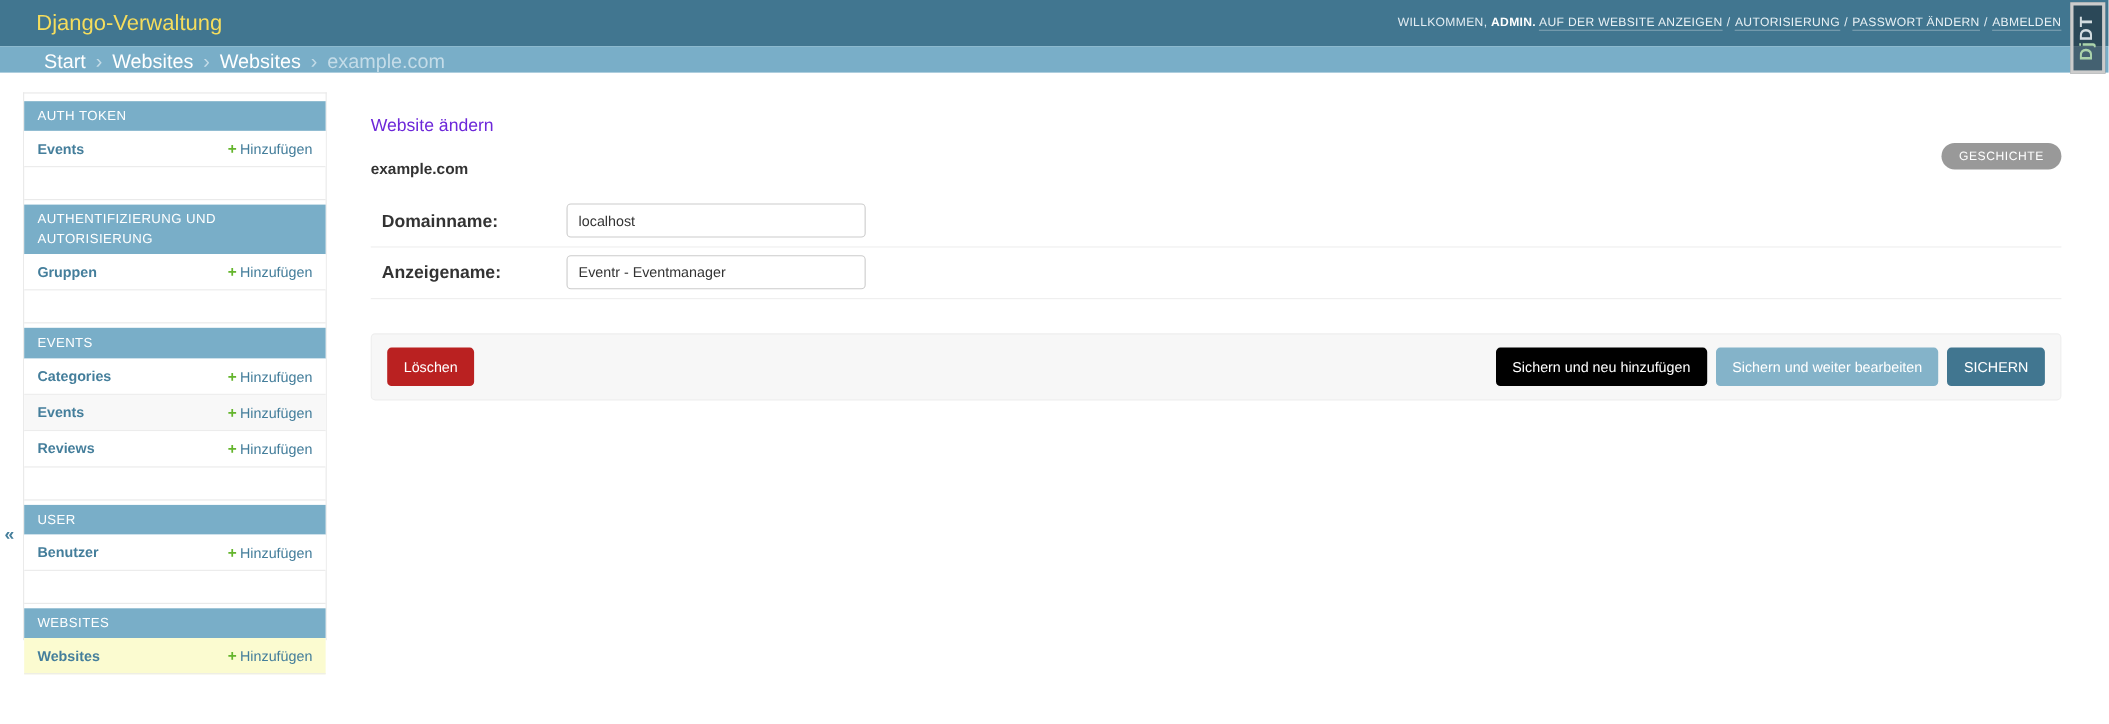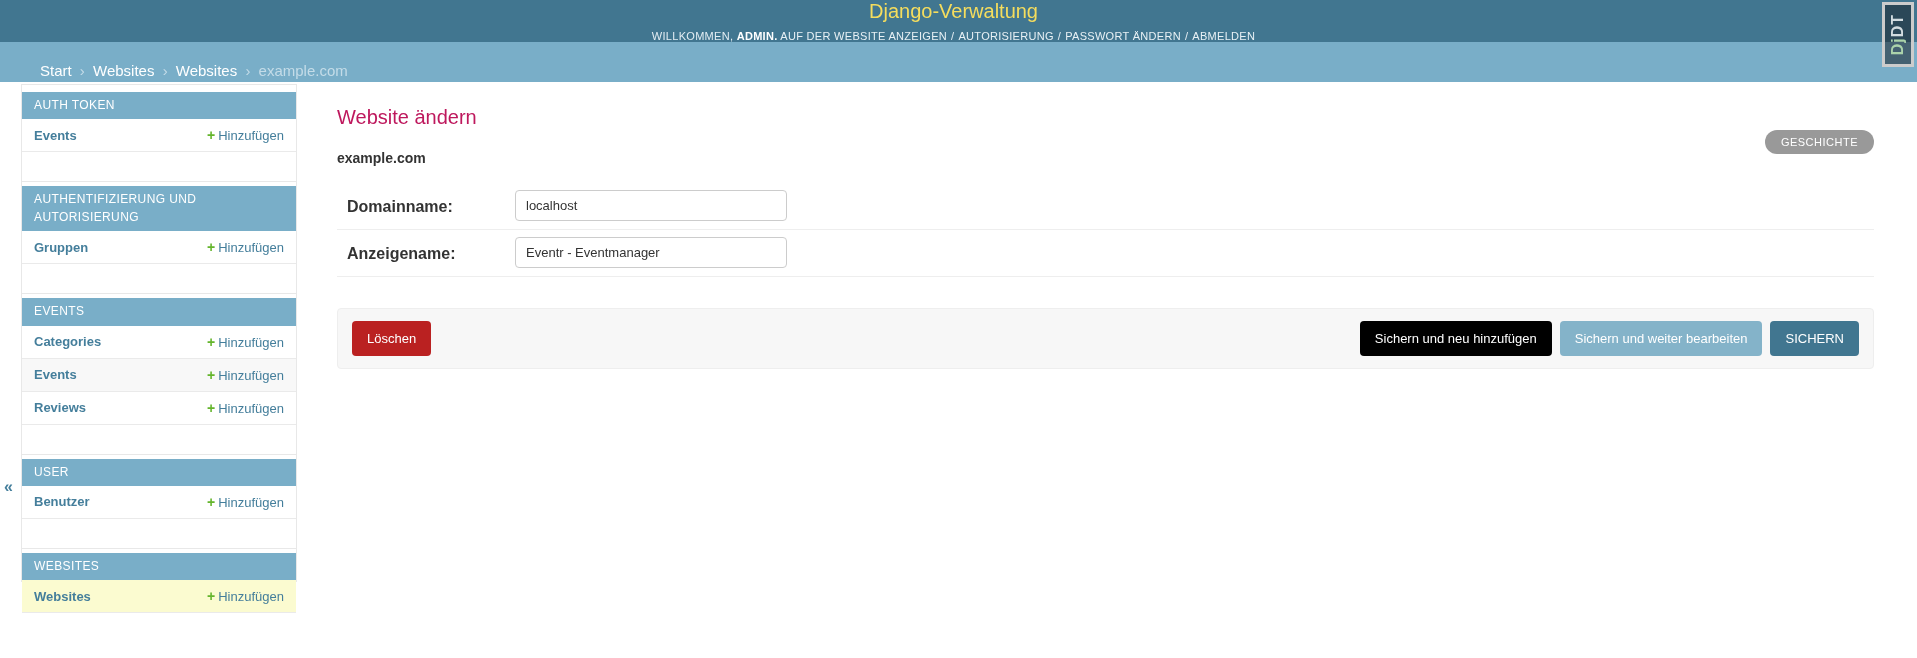--- a/index.html
+++ b/index.html
@@ -7,35 +7,35 @@
   body {
     width:1917px; height:658px; position:relative; overflow:hidden;
     background:#fff; font-family:"Liberation Sans", sans-serif;
   }
   a { text-decoration:none; }
 
   
   #header {
     position:absolute; top:0; left:0; right:0; height:42px;
     background:#417690; display:flex; align-items:center;
-    justify-content:space-between; padding:0 43px 0 33px;flex-direction:column;
+    justify-content:space-between; padding:0 43px 0 33px;
   }
   #site-name { font-size:20px; font-weight:400; color:#f5dd5d; cursor:pointer; }
   #user-tools { font-size:11px; color:#e3edf3; letter-spacing:.3px; white-space:nowrap; }
   #user-tools .bold { font-weight:bold; color:#fff; }
   #user-tools a {
     color:#e8f1f5; border-bottom:1px solid rgba(255,255,255,.35); cursor:pointer;
   }
   #user-tools .sep { margin:0 4px; }
 
   
   #breadcrumbs {
     position:absolute; top:42px; left:0; right:0; height:24px;
-    background:#79aec8; color:#c4dce8; font-size:15px;
-    padding:20px 40px; white-space:nowrap;
+    background:#79aec8; color:#c4dce8; font-size:18px;
+    padding:4px 40px; white-space:nowrap;
   }
   #breadcrumbs a { color:#fff; cursor:pointer; }
   #breadcrumbs .sep { margin:0 4px; }
 
   
   #djdt-handle {
     position:absolute; top:2px; right:3px; width:32px; height:65px;
     border:3px solid #ccc; background:rgba(25,35,42,.55);
     display:flex; align-items:center; justify-content:center; cursor:pointer;
   }
@@ -73,21 +73,21 @@
     font-size:16px; font-weight:bold; cursor:pointer;
   }
 
   
   #content { position:absolute; left:337px; top:66px; width:1537px; }
   #object-tools { position:absolute; top:64px; right:0; }
   .historylink {
     background:#999; color:#fff; font-size:11px; letter-spacing:.5px;
     padding:6px 16px; border-radius:15px; cursor:pointer; display:inline-block;
   }
-  h1#page-title { margin:40px 0 0 0; font-size:20px; font-weight:400; color:#be185d; }
+  h1#page-title { margin:40px 0 0 0; font-size:16px; font-weight:400; color:#6d28d9; }
   #object-name { margin:21px 0 0 0; font-size:14px; font-weight:bold; color:#333; }
 
   #change-form { margin-top:17px; }
   .form-row {
     display:flex; align-items:flex-start; padding:7px 0 8px 10px;
     border-bottom:1px solid #eee;
   }
   .form-row label { width:168px; flex:none; padding-top:8px; font-size:16px; font-weight:bold; color:#333; }
   .vTextField {
     width:272px; height:31px; padding:6px 10px; border:1px solid #ccc;

